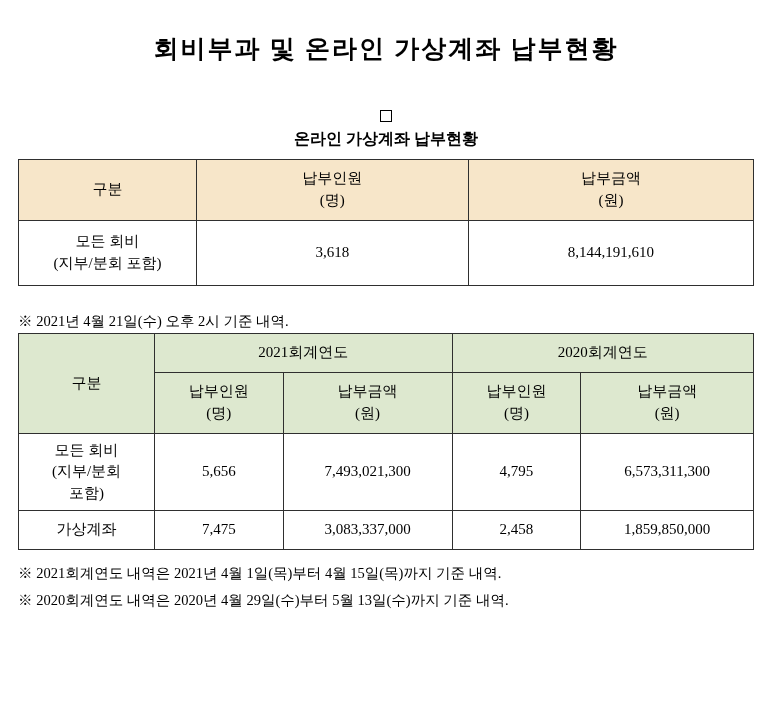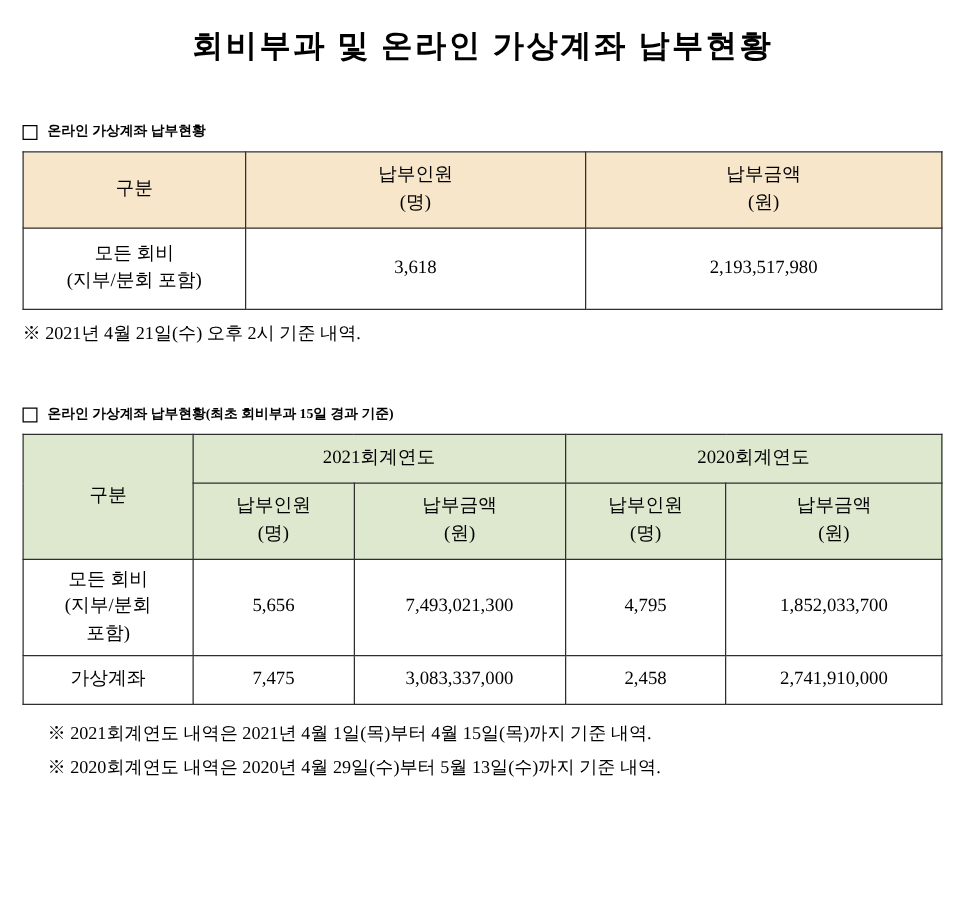--- a/index.html
+++ b/index.html
@@ -20,32 +20,33 @@
     height: 718px;
     box-sizing: border-box;
     padding: 0 18px;
     position: relative;
   }
   .doc-title {
     text-align: center;
     font-size: 25px;
     font-weight: bold;
     letter-spacing: 2px;
-    margin-top: 20px;
+    margin-top: 32px;
     margin-bottom: 0;
     font-family: "Liberation Serif", "DejaVu Serif", serif;
   }
   .section-heading {
-    font-size: 11px;
+    font-size: 16px;
     font-weight: bold;
     margin-top: 44px;
     margin-bottom: 9px;
     display: flex;
     align-items: center;
     gap: 8px;
+    flex-direction: column;
   }
   .section-heading .box-marker {
     display: inline-block;
     width: 12px;
     height: 12px;
     border: 1.4px solid #000;
     box-sizing: border-box;
     flex: none;
     position: relative;
     top: 1px;
@@ -86,26 +87,25 @@
     height: 82px;
   }
   .t2 td.body {
     height: 30px;
   }
   .t2 td.body-tall {
     height: 68px;
   }
   .note {
     font-size: 14.5px;
-    margin-top: 8px;
+    margin-top: 24px;
     line-height: 1.6;
   }
   .notes-block .note {
     margin-top: 4px;
-    margin-left: 20px;
   }
   .notes-block {
     margin-top: 12px;
   }
   .cell-multiline {
     display: block;
   }
 </style>
 </head>
 <body>
@@ -140,31 +140,27 @@
         </th>
       </tr>
     </thead>
     <tbody>
       <tr>
         <td class="body">
           <span class="cell-multiline">모든 회비</span>
           <span class="cell-multiline">(지부/분회 포함)</span>
         </td>
         <td class="body">3,618</td>
-        <td class="body">2,193,517,980</td>
+        <td class="body">8,144,191,610</td>
       </tr>
     </tbody>
   </table>
 
   <div class="note">※ 2021년 4월 21일(수) 오후 2시 기준 내역.</div>
 
-  <div class="section-heading">
-    <span class="box-marker"></span>
-    <span>온라인 가상계좌 납부현황(최초 회비부과 15일 경과 기준)</span>
-  </div>
 
   <table class="data t2">
     <colgroup>
       <col style="width:18.5%">
       <col style="width:17.5%">
       <col style="width:23.0%">
       <col style="width:17.5%">
       <col style="width:23.5%">
     </colgroup>
     <thead>
@@ -195,28 +191,28 @@
     <tbody>
       <tr>
         <td class="body body-tall">
           <span class="cell-multiline">모든 회비</span>
           <span class="cell-multiline">(지부/분회</span>
           <span class="cell-multiline">포함)</span>
         </td>
         <td class="body body-tall">5,656</td>
         <td class="body body-tall">7,493,021,300</td>
         <td class="body body-tall">4,795</td>
-        <td class="body body-tall">1,852,033,700</td>
+        <td class="body body-tall">6,573,311,300</td>
       </tr>
       <tr>
         <td class="body">가상계좌</td>
         <td class="body">7,475</td>
         <td class="body">3,083,337,000</td>
         <td class="body">2,458</td>
-        <td class="body">2,741,910,000</td>
+        <td class="body">1,859,850,000</td>
       </tr>
     </tbody>
   </table>
 
   <div class="notes-block">
     <div class="note">※ 2021회계연도 내역은 2021년 4월 1일(목)부터 4월 15일(목)까지 기준 내역.</div>
     <div class="note">※ 2020회계연도 내역은 2020년 4월 29일(수)부터 5월 13일(수)까지 기준 내역.</div>
   </div>
 
 </div>

